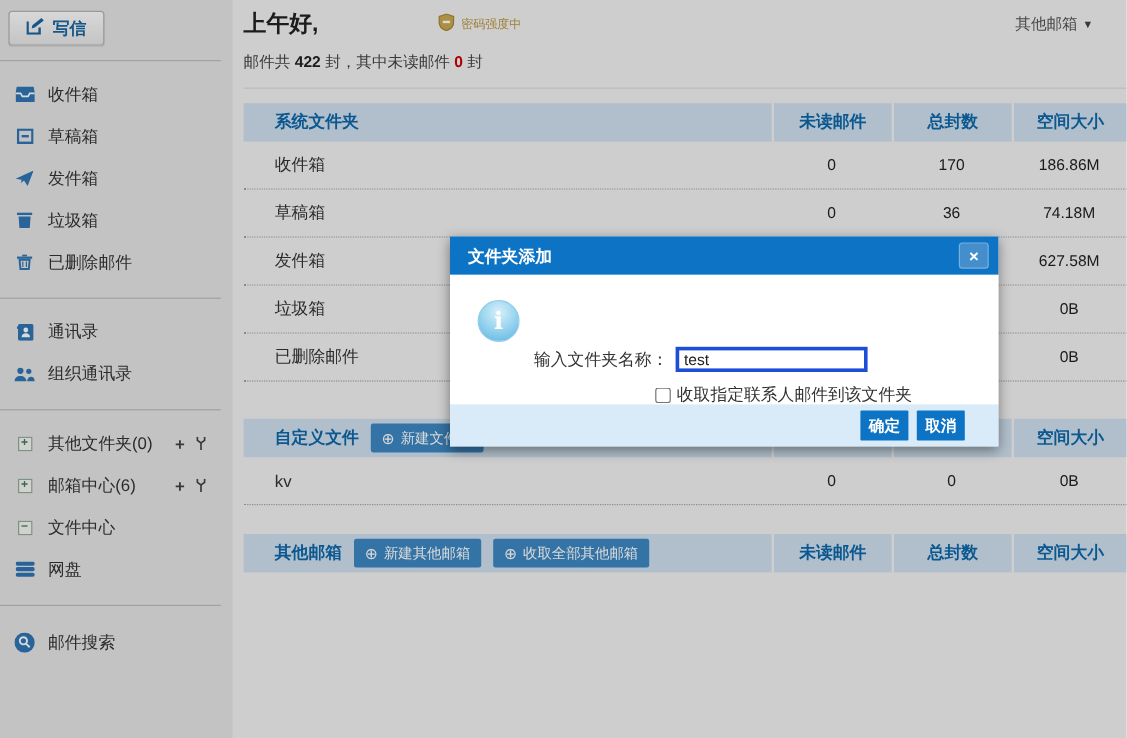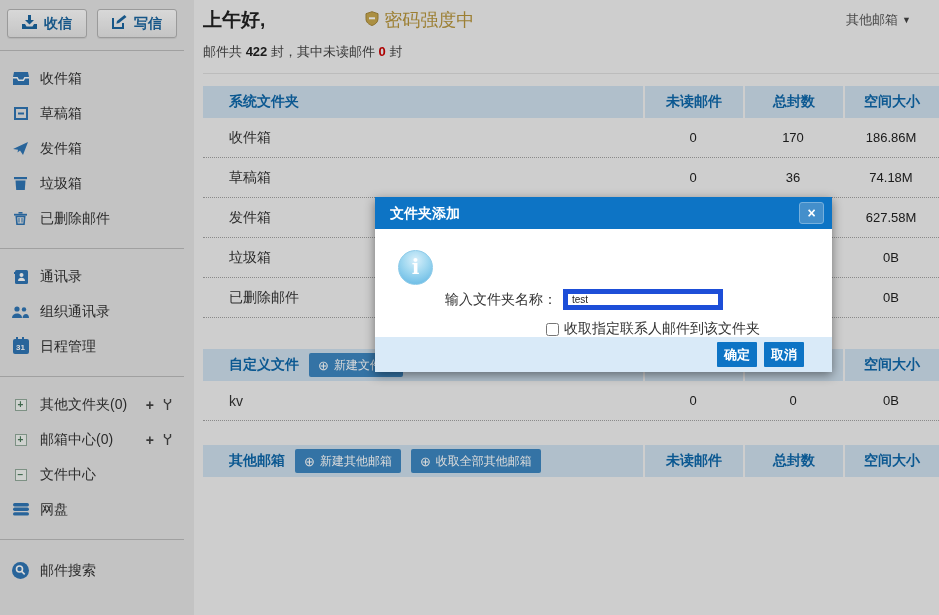--- a/index.html
+++ b/index.html
@@ -26,21 +26,21 @@
   .expand-box{display:inline-block;width:12px;height:12px;border:1px solid #93ab9c;color:#4a7a5a;
     font-size:10px;line-height:10px;text-align:center;background:#f4f7f4;font-weight:bold;}
   .cal-icon{width:16px;height:15px;background:var(--icon-blue);border-radius:2px;color:#fff;
     font-size:8px;font-weight:bold;text-align:center;line-height:17px;position:relative;}
   .cal-icon::before{content:"";position:absolute;top:-2px;left:3px;width:2px;height:4px;background:var(--icon-blue);box-shadow:6px 0 0 var(--icon-blue);}
 
   
   .main{position:absolute;left:194px;top:0;width:745px;height:615px;background:#f2f2f2;padding:10px 0 0 9px;}
   .greet-row{display:flex;align-items:center;height:20px;position:relative;}
   .greeting{font-size:19px;font-weight:bold;color:#222;}
-  .pw-badge{display:inline-flex;align-items:center;gap:5px;margin-left:100px;color:var(--gold);font-size:18px;cursor:pointer;}
+  .pw-badge{display:inline-flex;align-items:center;gap:5px;margin-left:100px;color:var(--gold);font-size:10px;cursor:pointer;}
   .recent-login{position:absolute;right:28px;top:1px;color:#555;font-size:13px;cursor:pointer;display:inline-flex;align-items:center;gap:4px;}
   .recent-login .arr{font-size:9px;color:#444;}
   .stats{margin-top:13px;font-size:13px;color:#444;}
   .stats b{color:#222;}
   .stats .red{color:var(--red);font-weight:bold;}
   .top-divider{margin-top:12px;margin-right:0;border-bottom:1px solid #ddd;}
 
   .ftable{margin-top:12px;}
   .t-head{display:flex;gap:2px;height:32px;}
   .t-head .cell{background:var(--table-header-bg);color:var(--table-header-text);font-weight:bold;
@@ -65,49 +65,40 @@
     line-height:32px;padding-left:15px;position:relative;}
   .modal-close{position:absolute;right:8px;top:5px;width:25px;height:22px;background:#448fcb;
     border:1px solid #76b0dd;border-radius:3px;color:#fff;font-size:14px;font-weight:bold;
     line-height:20px;text-align:center;cursor:pointer;}
   .modal-body{position:relative;height:108px;background:#fff;}
   .info-icon{position:absolute;left:23px;top:21px;width:35px;height:35px;border-radius:50%;
     background:radial-gradient(circle at 50% 28%,#d8effa 0%,#9ed7f0 45%,#5bb3e2 100%);
     border:1px solid #8ecbe9;color:#fff;font-family:"DejaVu Serif",serif;font-weight:bold;
     font-size:20px;text-align:center;line-height:33px;}
   .field-row{position:absolute;left:70px;top:60px;display:flex;align-items:center;gap:6px;font-size:14px;color:#333;}
-  .folder-input{width:160px;height:21px;border:5px solid #1d4ed8;font-size:10px;padding:0 4px;
+  .folder-input{width:160px;height:21px;border:3px solid #1d4ed8;font-size:13px;padding:0 4px;
     font-family:"Liberation Sans","DejaVu Sans",sans-serif;color:#222;}
   .check-row{position:absolute;left:171px;top:91px;display:flex;align-items:center;gap:5px;font-size:14px;color:#333;}
   .check-row input{width:13px;height:13px;}
   .modal-footer{position:absolute;left:0;bottom:0;width:100%;height:35px;background:#d9eaf8;
     display:flex;justify-content:flex-end;align-items:center;gap:7px;padding-right:28px;}
   .m-btn{height:25px;padding:0 7px;background:var(--accent-blue);color:#fff;border:none;
     font-size:13px;font-weight:bold;cursor:pointer;border-radius:1px;
     font-family:"Liberation Sans","DejaVu Sans",sans-serif;}
 </style>
 </head>
 <body>
 
 <div class="app">
 
   <div class="sidebar">
     <div class="compose-row">
       <button class="side-btn">
         <span class="ic">
           <svg width="15" height="14" viewBox="0 0 15 14">
-              <path fill="#1b66a0" d="M6 0h3v5h3L7.5 9.5 3 5h3z"></path>
-              <path fill="#1b66a0" d="M0 9h3l1.5 2.5h6L12 9h3v5H0z"></path>
-            </svg>
-        </span>
-        <span>收信</span>
-      </button>
-      <button class="side-btn">
-        <span class="ic">
-          <svg width="15" height="14" viewBox="0 0 15 14">
               <path fill="none" stroke="#1b66a0" stroke-width="2" d="M1 3v10h10V8"></path>
               <path fill="#1b66a0" d="M5 6 12.5 0l2 2L7 8 4.4 8.8z"></path>
             </svg>
         </span>
         <span>写信</span>
       </button>
     </div>
 
     <div class="side-divider"></div>
 
@@ -177,26 +168,20 @@
       <li>
         <span class="ic">
           <svg width="17" height="12" viewBox="0 0 17 12">
               <circle cx="5" cy="3" r="2.6" fill="var(--icon-blue)"></circle>
               <path fill="var(--icon-blue)" d="M0 12c0-3 2.2-4.6 5-4.6S10 9 10 12z"></path>
               <circle cx="12" cy="3.4" r="2.2" fill="var(--icon-blue)"></circle>
               <path fill="var(--icon-blue)" d="M10.5 12c.3-2.6 1.6-4 3.5-4 1.7 0 3 1.5 3 4z"></path>
             </svg>
         </span>
         <span>组织通讯录</span>
-      </li>
-      <li>
-        <span class="ic">
-          <span class="cal-icon">31</span>
-        </span>
-        <span>日程管理</span>
       </li>
     </ul>
 
     <div class="side-divider"></div>
 
     <ul class="nav">
       <li>
         <span class="ic">
             <span class="expand-box">+</span>
           </span>
@@ -207,21 +192,21 @@
             <svg width="9" height="11" viewBox="0 0 9 11">
                 <path fill="none" stroke="#444" stroke-width="1.4" d="M1.5 0v3L4.5 5.2 7.5 3V0M4.5 5.2V11"></path>
               </svg>
           </span>
         </span>
       </li>
       <li>
         <span class="ic">
             <span class="expand-box">+</span>
           </span>
-        <span>邮箱中心(0)</span>
+        <span>邮箱中心(6)</span>
         <span class="folder-controls">
           <span class="plus-glyph">+</span>
           <span>
             <svg width="9" height="11" viewBox="0 0 9 11">
                 <path fill="none" stroke="#444" stroke-width="1.4" d="M1.5 0v3L4.5 5.2 7.5 3V0M4.5 5.2V11"></path>
               </svg>
           </span>
         </span>
       </li>
       <li>

